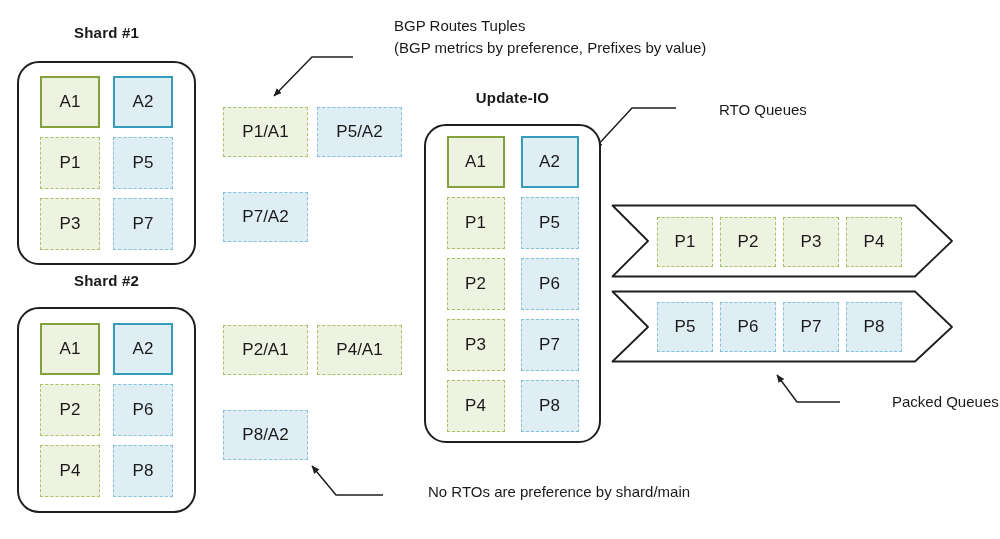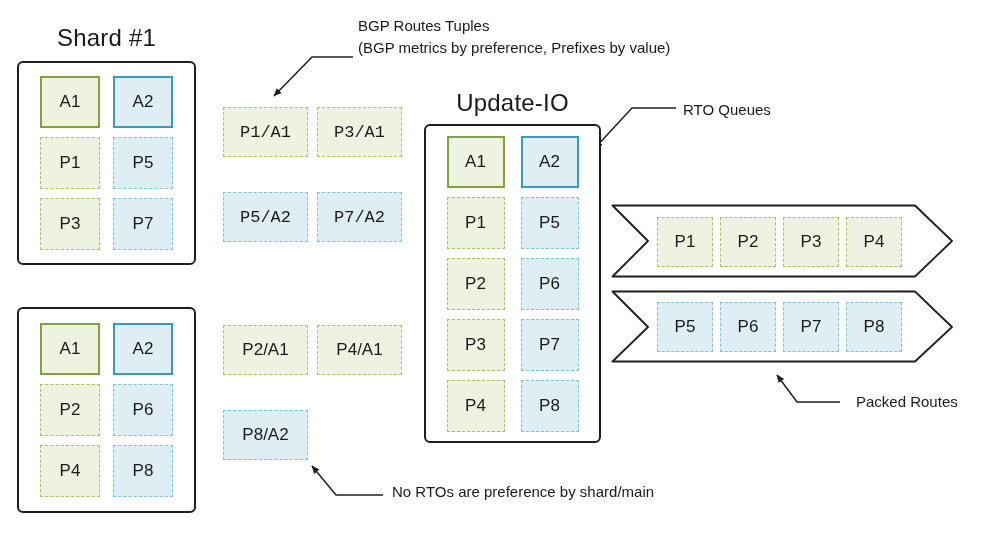--- a/index.html
+++ b/index.html
@@ -4,21 +4,21 @@
 <style>
   html,body { margin:0; padding:0; background:#fff; }
   .canvas {
     position:relative; width:1000px; height:539px; background:#ffffff;
     font-family:"Liberation Sans", sans-serif; color:#1a1a1a; overflow:hidden;
   }
   svg.layer { position:absolute; left:0; top:0; width:1000px; height:539px; }
 
   .panel {
     position:absolute; background:#ffffff; box-sizing:border-box;
-    border:2px solid var(--outline,#1f1f1f); border-radius:6px;
+    border:2px solid var(--outline,#1f1f1f); border-radius:22px;
     display:grid; justify-content:center; align-content:center;
   }
   .shard-grid { grid-template-columns:60px 60px; grid-auto-rows:52px; gap:9px 13px; }
   .uio-grid   { grid-template-columns:58px 58px; grid-auto-rows:52px; gap:9px 16px; }
 
   .cell {
     display:flex; align-items:center; justify-content:center;
     font-size:17px; box-sizing:border-box; color:#1a1a1a;
   }
   .sg { background:var(--green-fill,#eef3e1); border:2px solid var(--green-border,#85a13d); }
@@ -26,22 +26,22 @@
   .dg { background:var(--green-fill,#eef3e1); border:1.5px dashed var(--green-dash-border,#a9c167); }
   .db { background:var(--blue-fill,#dfedf5);  border:1.5px dashed var(--blue-dash-border,#86c1da); }
 
   .tuple-grid {
     position:absolute; display:grid;
     grid-template-columns:85px 85px; grid-auto-rows:50px; gap:35px 9px;
   }
   .queue-row { position:absolute; display:flex; gap:7px; }
   .queue-row .cell { width:56px; height:50px; }
 
-  .ptitle { position:absolute; text-align:center; font-size:24px; font-weight:400; letter-spacing:0.2px; }
-  .note   { position:absolute; font-size:15px; line-height:22px; white-space:nowrap; }
+  .ptitle { position:absolute; text-align:center; font-size:15px; font-weight:700; letter-spacing:0.2px; }
+  .note   { position:absolute; font-size:15px; line-height:22px; white-space:nowrap;margin-left:36px; }
 </style>
 </head>
 <body>
 
 <div class="canvas">
 
   <svg class="layer" viewBox="0 0 1000 539">
     <defs>
       <marker id="ah" markerUnits="userSpaceOnUse" markerWidth="10" markerHeight="8" refX="7.5" refY="3.5" orient="auto">
         <path d="M0,0 L8,3.5 L0,7 Z" fill="#1f1f1f"></path>
@@ -60,32 +60,32 @@
   <div class="ptitle" style="left:17px; top:24px; width:179px;">Shard #1</div>
   <div class="panel shard-grid" style="left:17px; top:61px; width:179px; height:204px;">
     <div class="cell sg">A1</div>
     <div class="cell sb">A2</div>
     <div class="cell dg">P1</div>
     <div class="cell db">P5</div>
     <div class="cell dg">P3</div>
     <div class="cell db">P7</div>
   </div>
 
+  <div class="ptitle" style="left:17px; top:272px; width:179px;">Shard #2</div>
   <div class="panel shard-grid" style="left:17px; top:307px; width:179px; height:206px;">
     <div class="cell sg">A1</div>
     <div class="cell sb">A2</div>
     <div class="cell dg">P2</div>
     <div class="cell db">P6</div>
     <div class="cell dg">P4</div>
     <div class="cell db">P8</div>
   </div>
 
-  <div class="tuple-grid" style="left:223px; top:107px;font-family:Liberation Mono, monospace;">
+  <div class="tuple-grid" style="left:223px; top:107px;">
     <div class="cell dg">P1/A1</div>
-    <div class="cell dg">P3/A1</div>
     <div class="cell db">P5/A2</div>
     <div class="cell db">P7/A2</div>
   </div>
 
   <div class="tuple-grid" style="left:223px; top:325px;text-align:center;">
     <div class="cell dg">P2/A1</div>
     <div class="cell dg">P4/A1</div>
     <div class="cell db">P8/A2</div>
   </div>
 
@@ -116,19 +116,19 @@
     <div class="cell db">P8</div>
   </div>
 
   <div class="note" style="left:358px; top:15px;">
     <div>BGP Routes Tuples</div>
     <div>(BGP metrics by preference, Prefixes by value)</div>
   </div>
 
   <div class="note" style="left:683px; top:99px;text-align:center;">RTO Queues</div>
 
-  <div class="note" style="left:856px; top:391px;">Packed Routes</div>
+  <div class="note" style="left:856px; top:391px;">Packed Queues</div>
 
   <div class="note" style="left:392px; top:481px;">
     <div>No RTOs are preference by shard/main</div>
   </div>
 
 </div>
 
 </body></html>

